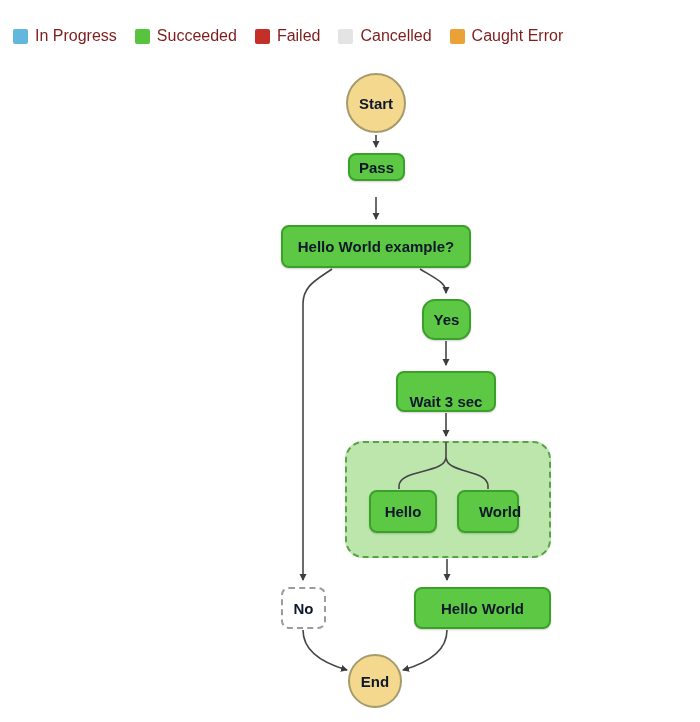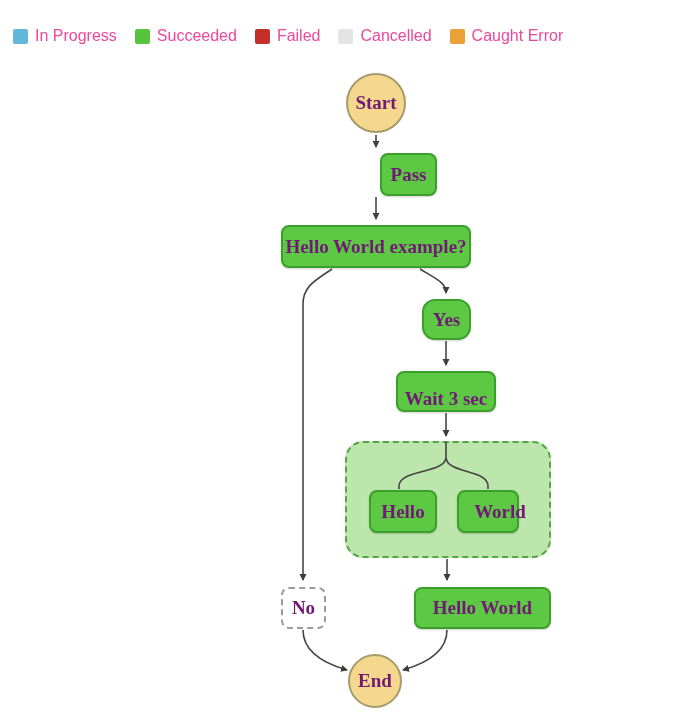--- a/index.html
+++ b/index.html
@@ -6,46 +6,46 @@
   .stage{
     position:relative;width:700px;height:722px;background:#ffffff;overflow:hidden;
     font-family:"Liberation Sans",sans-serif;
   }
   
   .legend{
     position:absolute;left:13px;top:27px;display:flex;align-items:center;gap:18px;
   }
   .legend-item{display:flex;align-items:center;gap:7px;}
   .legend-swatch{width:15px;height:15px;border-radius:2px;flex:0 0 auto;}
-  .legend-label{font-size:16px;color:#ec4899;white-space:nowrap;text-align:right;}
+  .legend-label{font-size:16px;color:#7f1d1d;white-space:nowrap;text-align:right;}
   
   .edges{position:absolute;left:0;top:0;z-index:2;pointer-events:none;}
   
   .node{
     position:absolute;display:flex;align-items:center;justify-content:center;
     box-sizing:border-box;z-index:3;cursor:pointer;
   }
-  .node .lbl{font-size:19px;font-weight:700;color:#701a75;white-space:nowrap;font-family:Liberation Serif, serif;}
+  .node .lbl{font-size:15px;font-weight:700;color:#0f172a;white-space:nowrap;}
   .terminal{
     background:#F3D88E;border:2px solid #A79B6C;border-radius:50%;
   }
   .succeeded{
     background:#5CC843;border:2px solid #3BA02A;border-radius:8px;
     box-shadow:0 1px 2px rgba(0,0,0,0.18);
   }
   .not-executed{
     background:#ffffff;border:2px dashed #9b9b9b;border-radius:8px;
   }
   .parallel-group{
     position:absolute;z-index:1;box-sizing:border-box;
     background:#BDE6AC;border:2px dashed #55A546;border-radius:18px;cursor:pointer;
   }
   
   .n-start{left:346px;top:73px;width:60px;height:60px;}
-  .n-pass{left:348px;top:153px;width:57px;height:43px;margin-left:32px;}
+  .n-pass{left:348px;top:153px;width:57px;height:28px;}
   .n-choice{left:281px;top:225px;width:190px;height:43px;}
   .n-yes{left:422px;top:299px;width:49px;height:41px;border-radius:13px;}
   .n-wait{left:396px;top:371px;width:100px;height:41px;align-items:flex-end;}
   .n-parallel{left:345px;top:441px;width:206px;height:117px;}
   .n-hello{left:369px;top:490px;width:68px;height:43px;}
   .n-world{left:457px;top:490px;width:62px;height:43px;padding-left:24px;}
   .n-no{left:281px;top:587px;width:45px;height:42px;}
   .n-helloworld{left:414px;top:587px;width:137px;height:42px;}
   .n-end{left:348px;top:654px;width:54px;height:54px;}
 </style>

